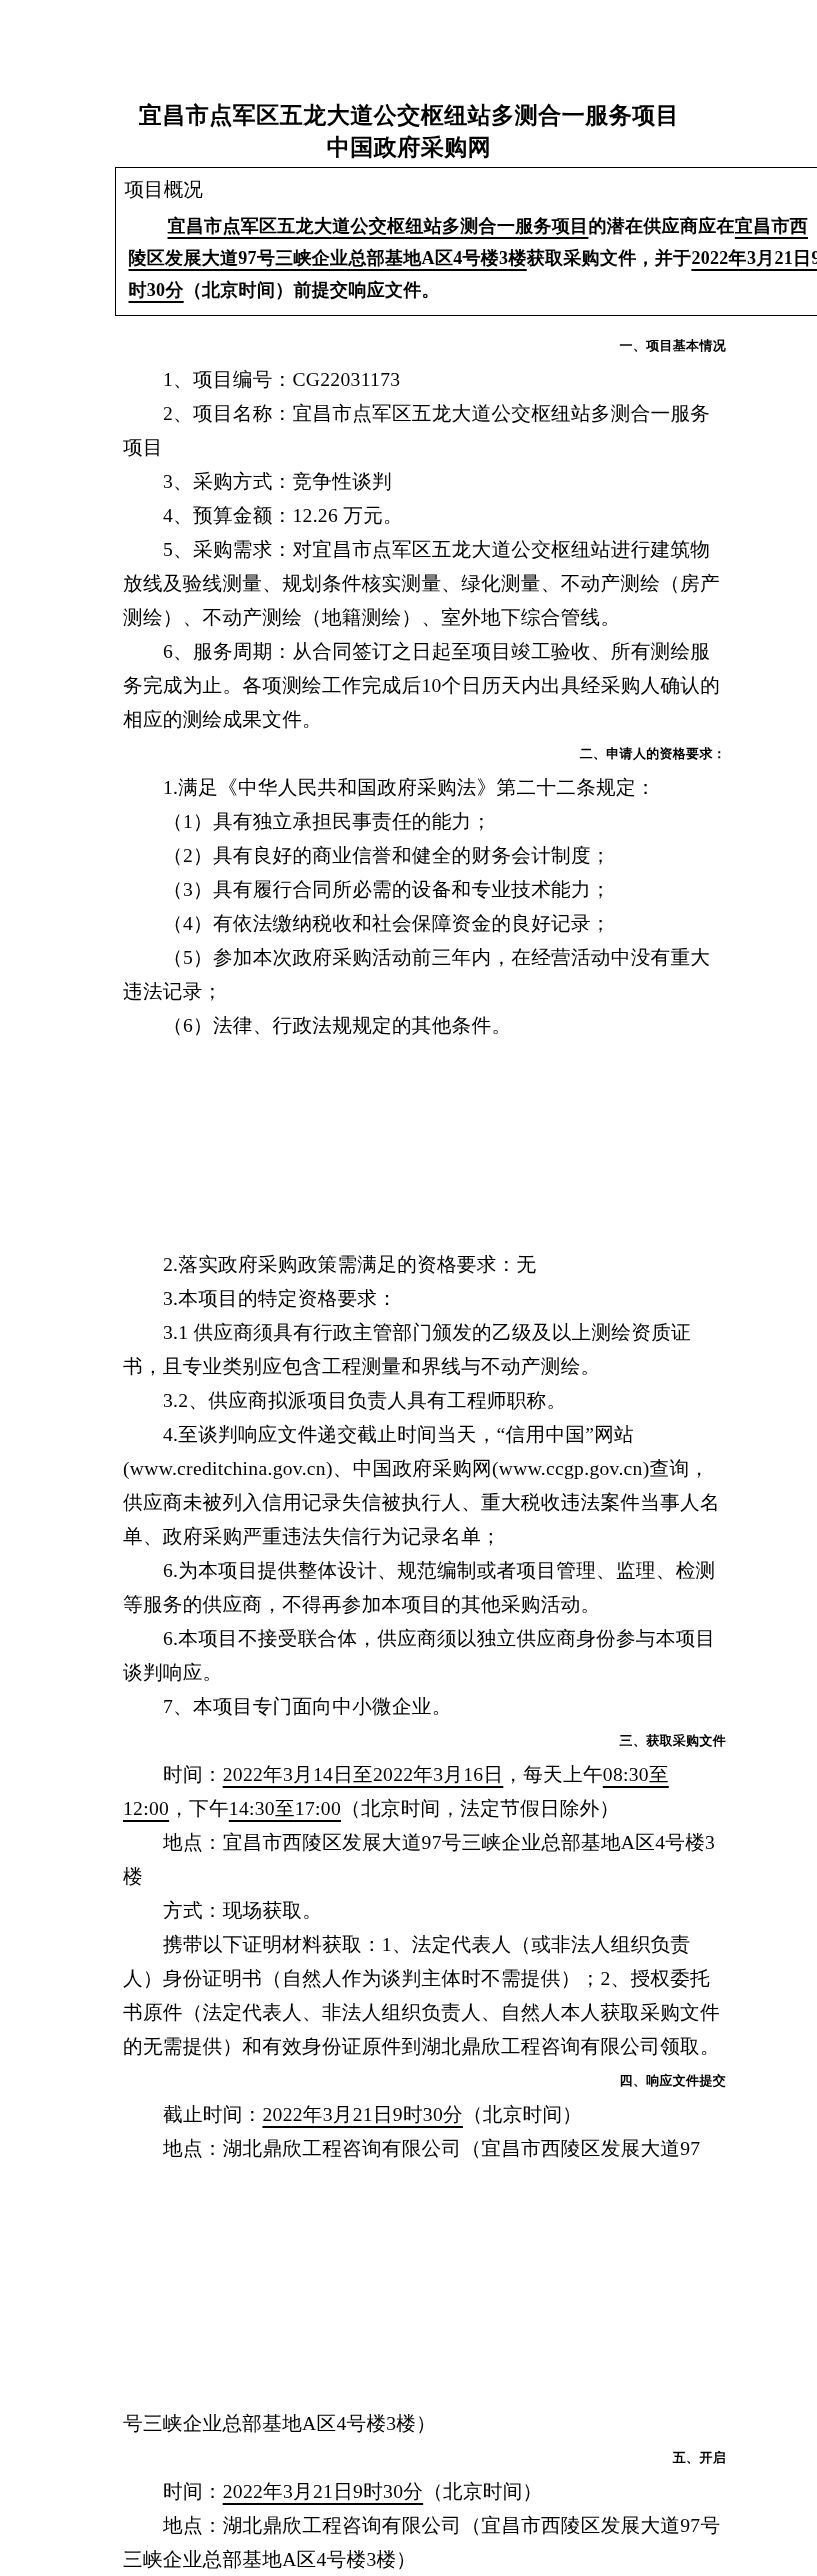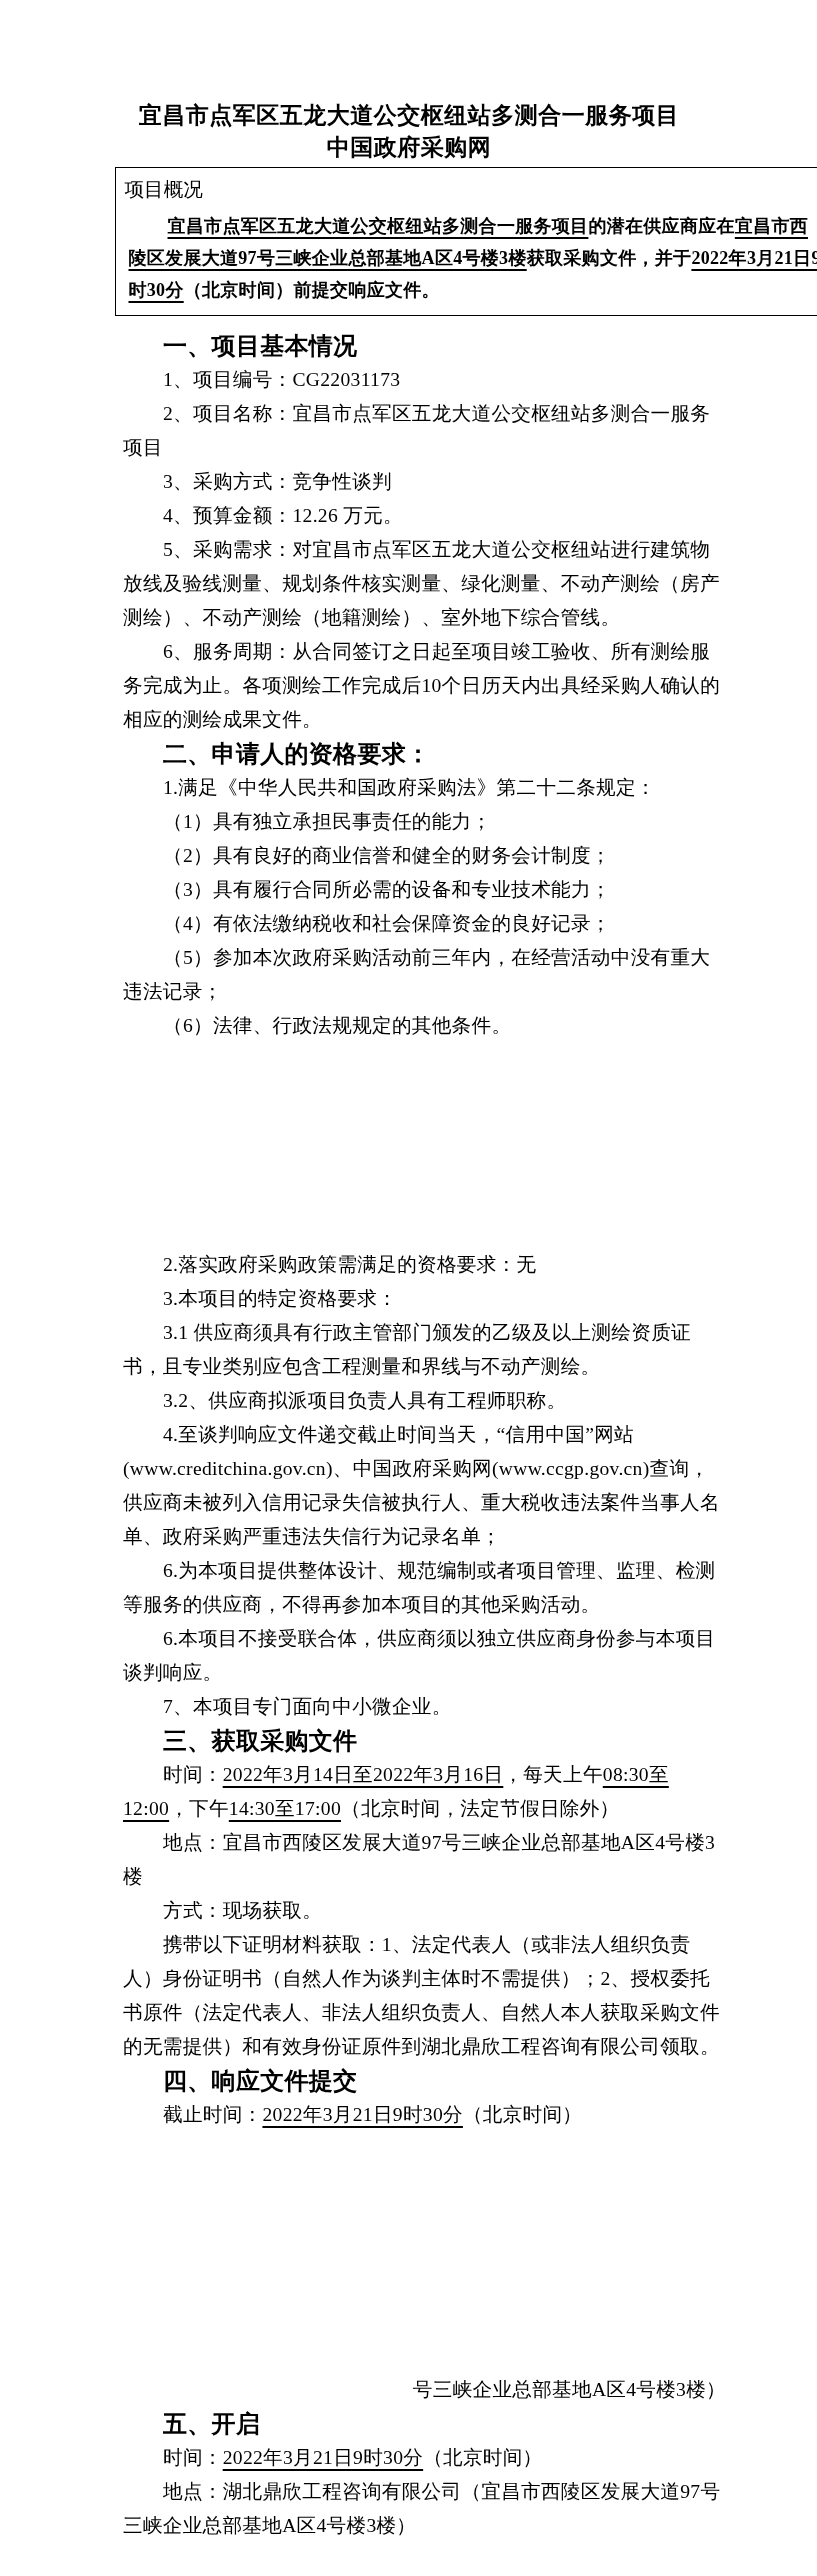--- a/index.html
+++ b/index.html
@@ -17,25 +17,25 @@
   }
   .content { width:603px; margin-left:123px; }
   .overview-box {
     border:1.5px solid #000; margin-left:-7.7px; width:724px;
     padding:6.2px 8.2px 5.2px 8.2px; margin-top:4.1px; box-sizing:border-box;
   }
   .ov-heading { font-size:19.6px; line-height:32px; margin:0; }
   .ov-para { font-size:18px; line-height:32px; margin:4px; text-indent:39px; letter-spacing:0.3px;font-weight:bold; }
   p.h {
     font-family:Liberation Sans, sans-serif;
-    font-weight:bold; font-size:24px; line-height:34px; margin:0;
-    text-indent:40px; letter-spacing:0.3px;
+    font-weight:bold; font-size:13px; line-height:34px; margin:0;
+    text-indent:40px; letter-spacing:0.3px;text-align:right;
   }
   p.b  { font-size:19.6px; line-height:34px; margin:0; text-indent:40px; letter-spacing:0.3px; }
-  p.cont { font-size:19.6px; line-height:34px; margin:0; text-indent:0; letter-spacing:0.3px;text-align:right; }
+  p.cont { font-size:19.6px; line-height:34px; margin:0; text-indent:0; letter-spacing:0.3px; }
   .u { text-decoration:underline; text-decoration-thickness:1.5px; text-underline-offset:5.2px; }
   .spacer-a { height:205px; }
   .spacer-b { height:241px; }
 </style>
 </head>
 <body>
 
 <div class="page">
 
   <div class="titles">
@@ -79,20 +79,21 @@
     <p class="b">7、本项目专门面向中小微企业。</p>
 
     <p class="h">三、获取采购文件</p>
     <p class="b"><span>时间：</span><span class="u">2022年3月14日至2022年3月16日</span><span>，每天上午</span><span class="u">08:30至12:00</span><span>，下午</span><span class="u">14:30至17:00</span><span>（北京时间，法定节假日除外）</span></p>
     <p class="b">地点：宜昌市西陵区发展大道97号三峡企业总部基地A区4号楼3楼</p>
     <p class="b">方式：现场获取。</p>
     <p class="b">携带以下证明材料获取：1、法定代表人（或非法人组织负责人）身份证明书（自然人作为谈判主体时不需提供）；2、授权委托书原件（法定代表人、非法人组织负责人、自然人本人获取采购文件的无需提供）和有效身份证原件到湖北鼎欣工程咨询有限公司领取。</p>
 
     <p class="h">四、响应文件提交</p>
     <p class="b"><span>截止时间：</span><span class="u">2022年3月21日9时30分</span><span>（北京时间）</span></p>
+    <p class="b">地点：湖北鼎欣工程咨询有限公司（宜昌市西陵区发展大道97</p>
 
     <div class="spacer-b"></div>
 
     <p class="cont">号三峡企业总部基地A区4号楼3楼）</p>
 
     <p class="h">五、开启</p>
     <p class="b"><span>时间：</span><span class="u">2022年3月21日9时30分</span><span>（北京时间）</span></p>
     <p class="b">地点：湖北鼎欣工程咨询有限公司（宜昌市西陵区发展大道97号三峡企业总部基地A区4号楼3楼）</p>
 
   </div>

